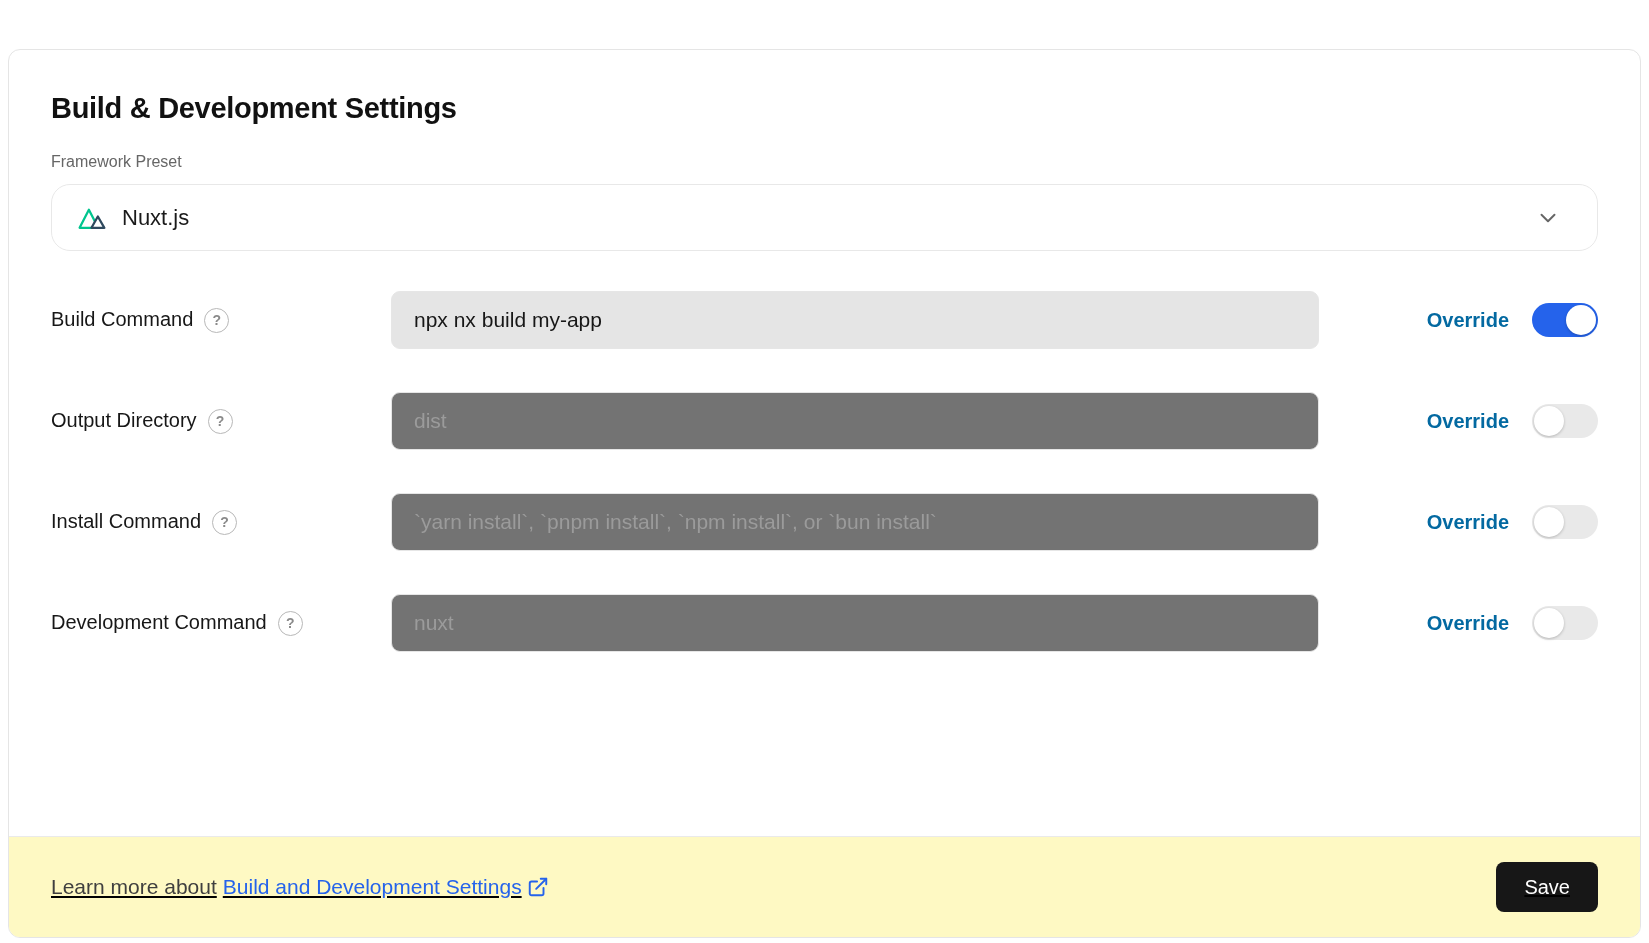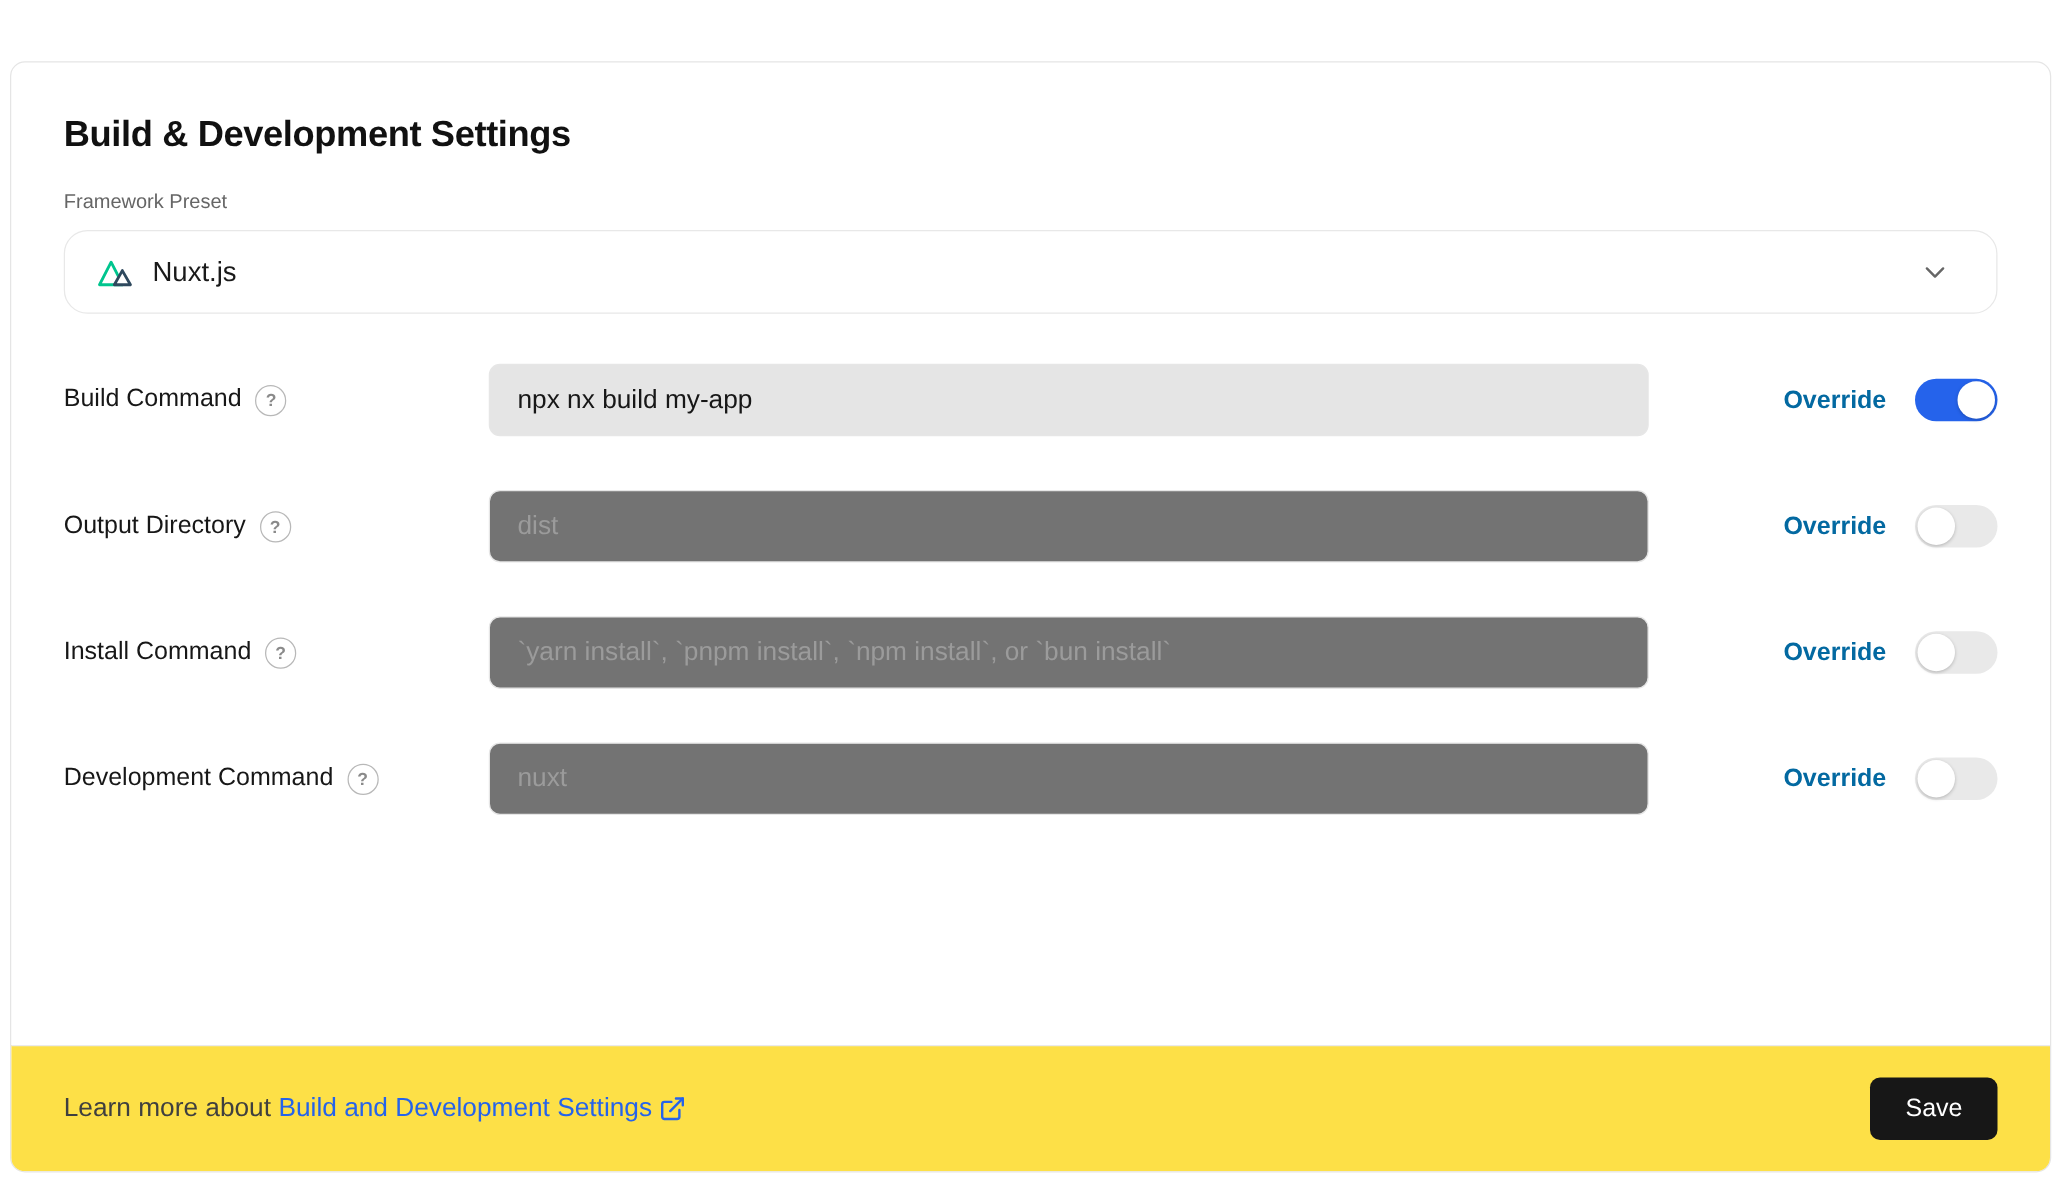--- a/index.html
+++ b/index.html
@@ -44,22 +44,22 @@
     width: 66px; height: 34px; border-radius: 17px; background: #e9e9e9;
     position: relative; cursor: pointer; flex: 0 0 auto;
   }
   .toggle .knob {
     position: absolute; top: 2px; left: 2px; width: 30px; height: 30px; border-radius: 50%;
     background: #ffffff; box-shadow: 0 1px 3px rgba(0,0,0,0.22);
   }
   .toggle.on { background: #2563eb; }
   .toggle.on .knob { left: auto; right: 2px; }
   .card-footer {
-    height: 101px; flex: 0 0 auto; background: #fde047; border-top: 1px solid #eaeaea;
-    display: flex; align-items: center; justify-content: space-between; padding: 0 42px;
+    height: 101px; flex: 0 0 auto; background: #fef9c3; border-top: 1px solid #eaeaea;
+    display: flex; align-items: center; justify-content: space-between; padding: 0 42px; text-decoration: underline;
   }
   .footer-text { font-size: 21px; color: #3f3f3f; display: flex; align-items: center; }
   .footer-link { color: #2563eb; text-decoration: none; margin-left: 6px; display: inline-flex; align-items: center; cursor: pointer; }
   .ext-icon { width: 22px; height: 22px; margin-left: 5px; }
   .save-button {
     height: 50px; padding: 12px 28px; border: none; border-radius: 8px;
     background: #171717; color: #ffffff; font-size: 20px; font-weight: 500;
     font-family: "Liberation Sans", sans-serif; cursor: pointer;
   }
 </style>

